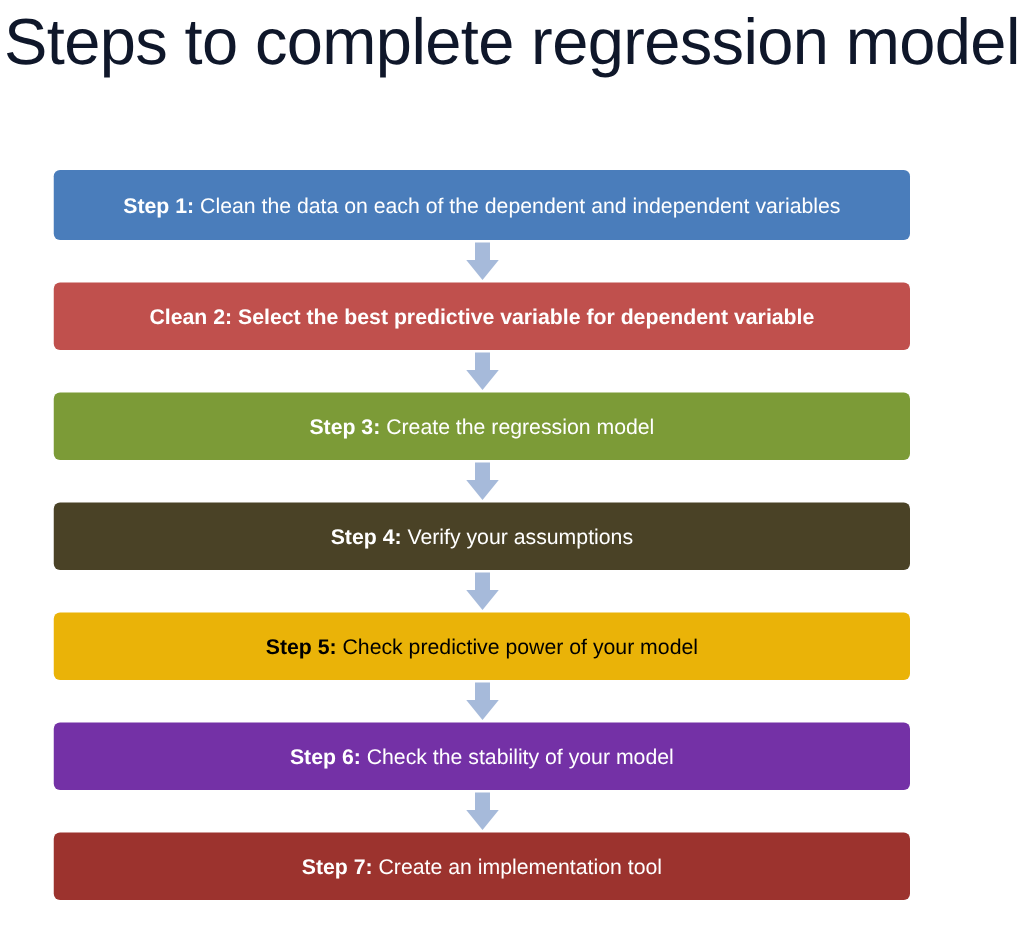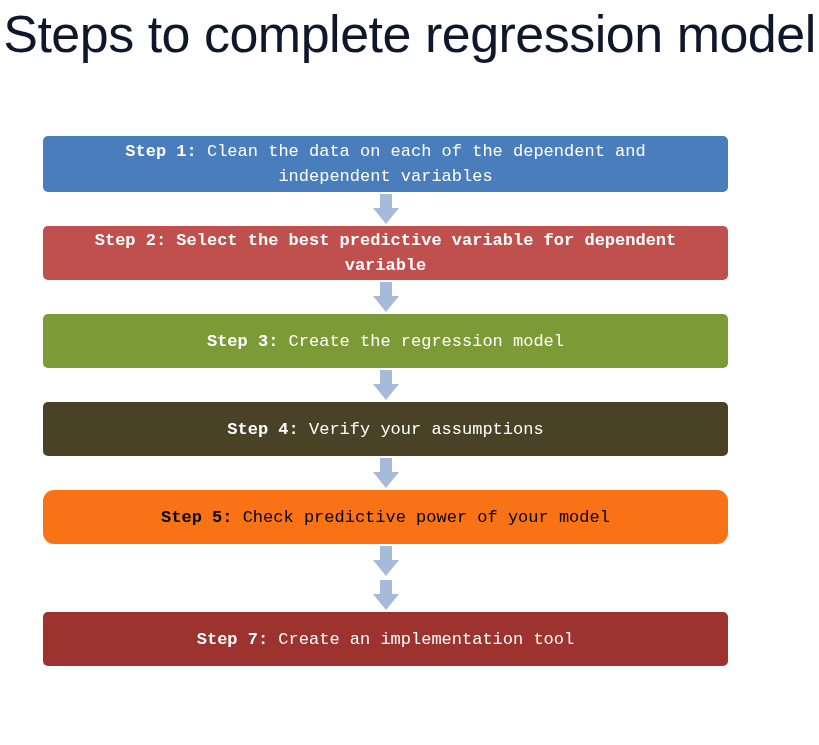--- a/index.html
+++ b/index.html
@@ -49,21 +49,20 @@
     width: 685px;
     box-sizing: border-box;
     border-radius: 5px;
     display: flex;
     align-items: center;
     justify-content: center;
     text-align: center;
     padding: 4px 31px;
     font-size: 17px;
     line-height: 25px;
-    font-family: Liberation Mono, monospace;
   }
   .step-box .step-text {
     display: block;
     width: 100%;
   }
   .step-box .lead {
     font-weight: bold;
   }
 
   
@@ -113,21 +112,21 @@
       <div class="step-box h-tall" style="background: rgb(74, 125, 187); color: rgb(255, 255, 255);">
         <span class="step-text"><span class="lead">Step 1:</span><span class="body"> Clean the data on each of the dependent and independent variables</span></span>
       </div>
       <div class="arrow-wrap">
         <div class="arrow">
           <div class="shaft" style="background: rgb(166, 186, 218);"></div>
           <div class="head" style="border-top-color: rgb(166, 186, 218);"></div>
         </div>
       </div>
       <div class="step-box h-std" style="background: rgb(192, 80, 77); color: rgb(255, 255, 255);">
-        <span class="step-text" style="font-weight: bold;"><span class="lead">Step 2:</span><span class="body"> Select the best predictive variable for dependent variable</span></span>
+        <span class="step-text" style="font-weight: bold;"><span class="lead">Clean 2:</span><span class="body"> Select the best predictive variable for dependent variable</span></span>
       </div>
       <div class="arrow-wrap">
         <div class="arrow">
           <div class="shaft" style="background: rgb(166, 186, 218);"></div>
           <div class="head" style="border-top-color: rgb(166, 186, 218);"></div>
         </div>
       </div>
       <div class="step-box h-std" style="background: rgb(124, 155, 55); color: rgb(255, 255, 255); text-align: center;">
         <span class="step-text"><span class="lead">Step 3:</span><span class="body"> Create the regression model</span></span>
       </div>
@@ -139,28 +138,31 @@
       </div>
       <div class="step-box h-std" style="background: rgb(74, 66, 38); color: rgb(255, 255, 255);">
         <span class="step-text"><span class="lead">Step 4:</span><span class="body"> Verify your assumptions</span></span>
       </div>
       <div class="arrow-wrap">
         <div class="arrow">
           <div class="shaft" style="background: rgb(166, 186, 218);"></div>
           <div class="head" style="border-top-color: rgb(166, 186, 218);"></div>
         </div>
       </div>
-      <div class="step-box h-std" style="background: #f97316; color: rgb(0, 0, 0); border-radius: 11px;">
+      <div class="step-box h-std" style="background: #eab308; color: rgb(0, 0, 0);">
         <span class="step-text"><span class="lead">Step 5:</span><span class="body"> Check predictive power of your model</span></span>
       </div>
       <div class="arrow-wrap">
         <div class="arrow">
           <div class="shaft" style="background: rgb(166, 186, 218);"></div>
           <div class="head" style="border-top-color: rgb(166, 186, 218);"></div>
         </div>
+      </div>
+      <div class="step-box h-std" style="background: rgb(116, 49, 166); color: rgb(255, 255, 255);">
+        <span class="step-text"><span class="lead">Step 6:</span><span class="body"> Check the stability of your model</span></span>
       </div>
       <div class="arrow-wrap">
         <div class="arrow">
           <div class="shaft" style="background: rgb(166, 186, 218);"></div>
           <div class="head" style="border-top-color: rgb(166, 186, 218);"></div>
         </div>
       </div>
       <div class="step-box h-std" style="background: rgb(156, 51, 46); color: rgb(255, 255, 255); justify-content: center;">
         <span class="step-text"><span class="lead">Step 7:</span><span class="body"> Create an implementation tool</span></span>
       </div>

